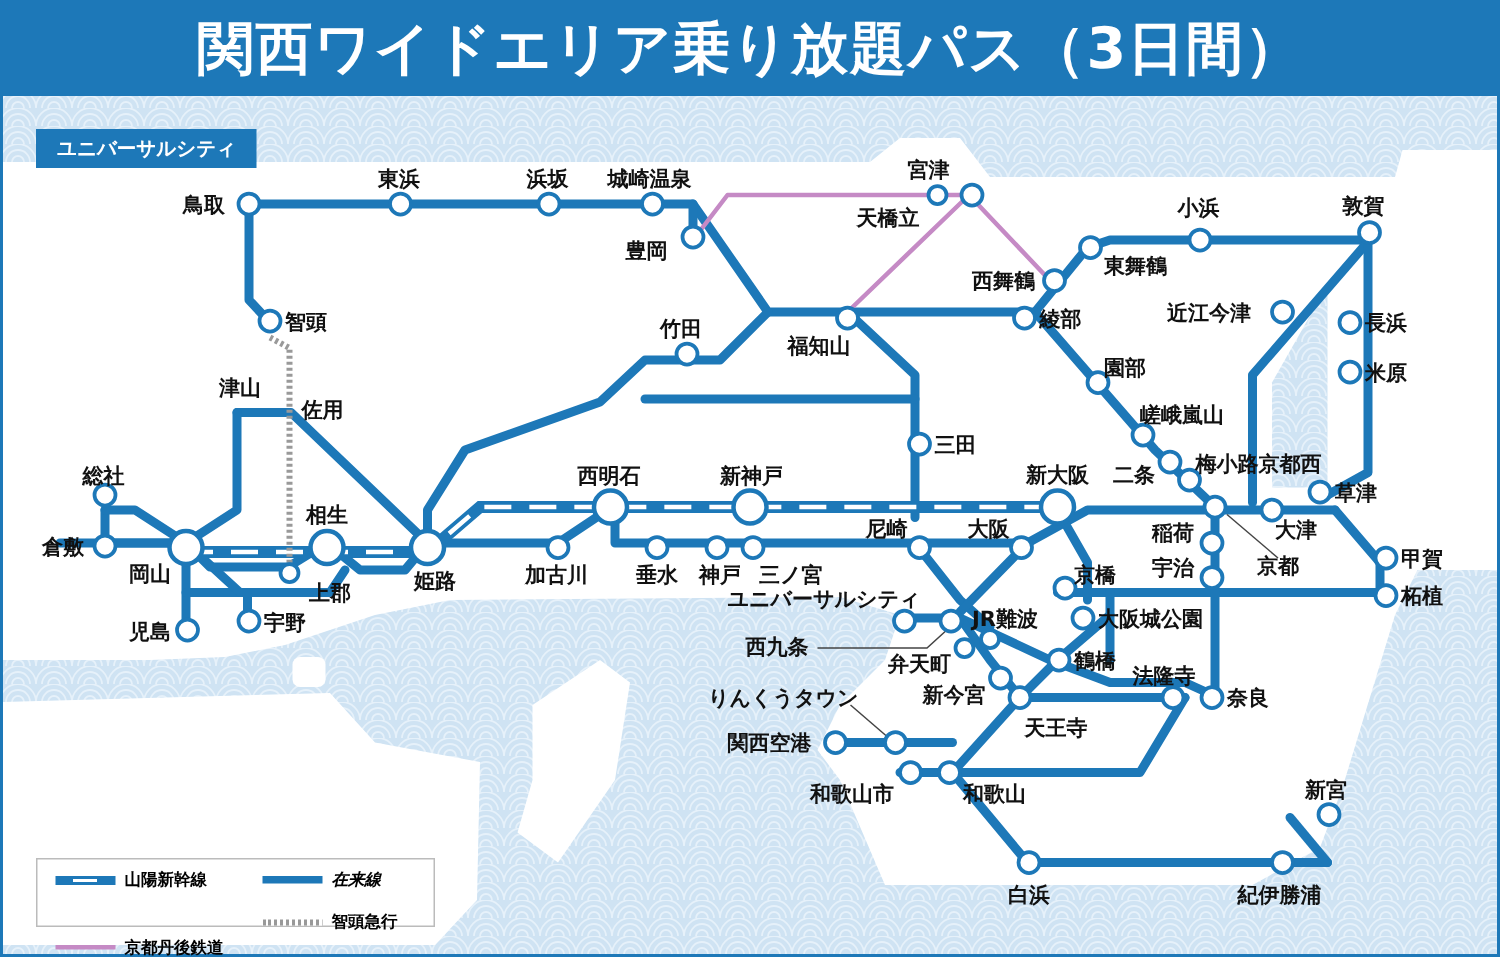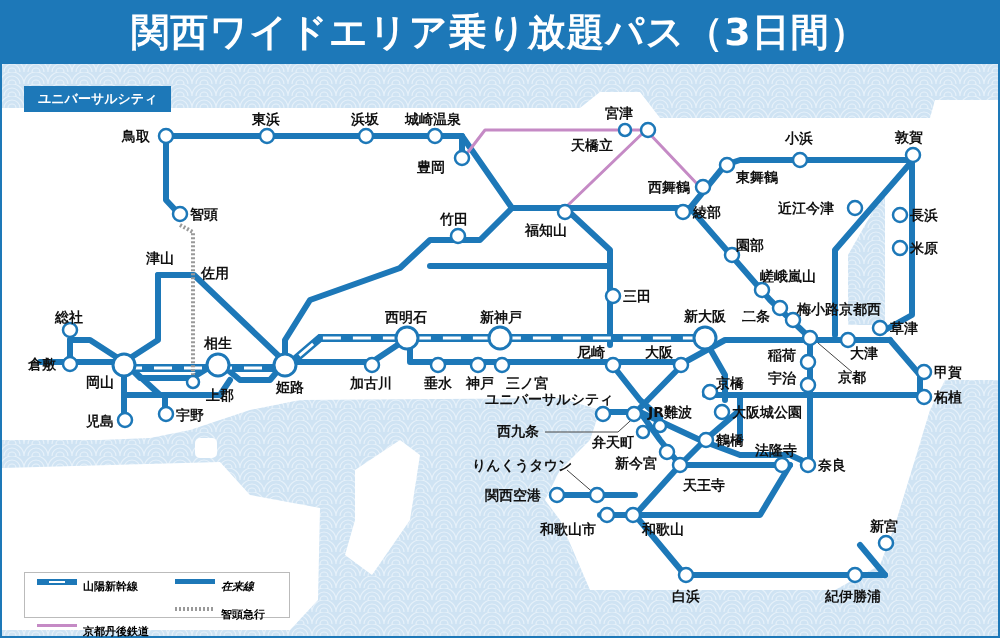--- a/index.html
+++ b/index.html
@@ -11,21 +11,21 @@
   .lbl{font-size:14px;font-weight:bold;fill:#111;font-family:"DejaVu Sans","Liberation Sans",sans-serif;}
   .st{fill:#fff;stroke:#1d78b8;stroke-width:2.5;}
   .st-big{fill:#fff;stroke:#1d78b8;stroke-width:3;}
   .line{fill:none;stroke:#1d78b8;stroke-width:6;stroke-linejoin:round;stroke-linecap:round;}
   .tango{fill:none;stroke:#c58ac5;stroke-width:3;stroke-linejoin:round;}
   .chizu{fill:none;stroke:#999;stroke-width:4;stroke-dasharray:2 2;}
   .shin{fill:none;stroke:#1d78b8;stroke-width:8;}
   .shin-dash{fill:none;stroke:#fff;stroke-width:3;stroke-dasharray:18 12;}
   .leader{stroke:#444;stroke-width:1;fill:none;}
   .legend{position:absolute;left:24px;top:572px;width:264px;height:44px;border:1px solid #bbb;background:#fff;font-size:11px;font-weight:bold;z-index:3;}
-  .legend-item{position:absolute;display:flex;gap:6px;}
+  .legend-item{position:absolute;display:flex;align-items:center;gap:6px;}
   .sw{display:inline-block;width:40px;height:5px;}
 </style>
 </head>
 <body>
 
 <div class="frame"></div>
 <div class="title-bar">関西ワイドエリア乗り放題パス（3日間）</div>
 
 <svg width="1000" height="638" viewBox="0 0 1000 638">
   <defs>

